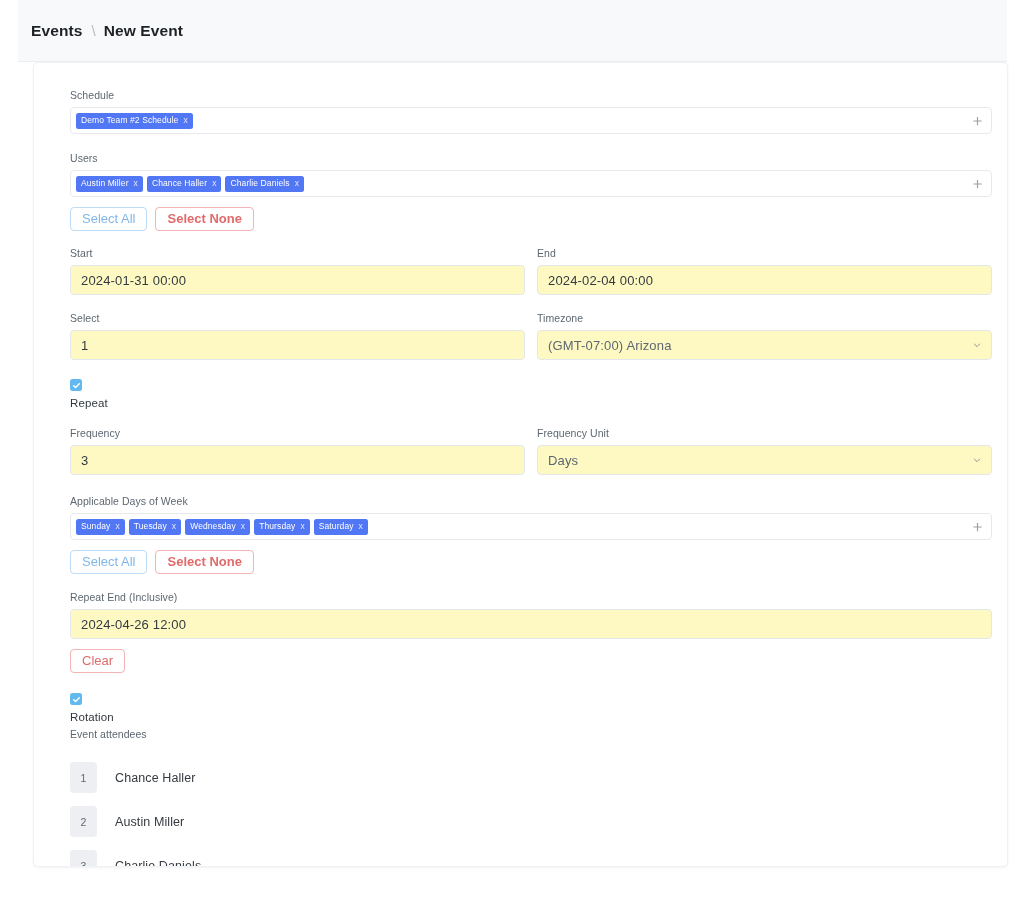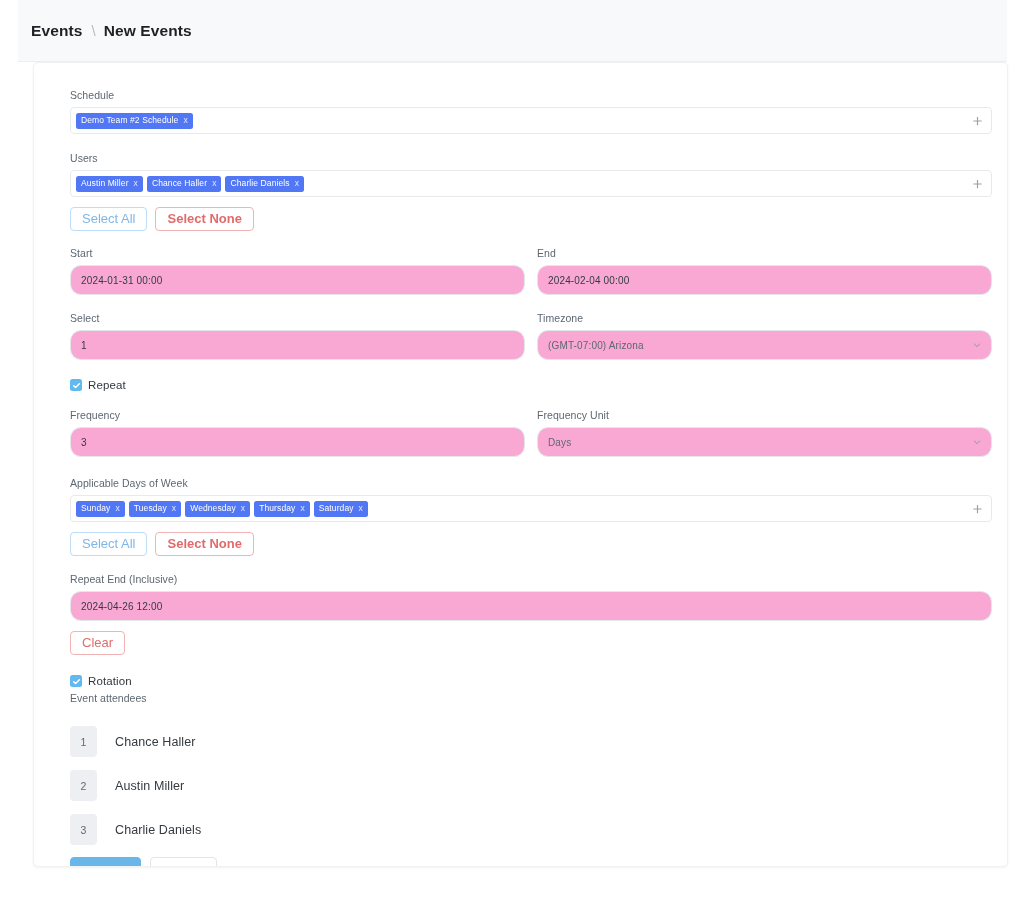--- a/index.html
+++ b/index.html
@@ -118,23 +118,23 @@
   .row2 {
     display: flex;
     gap: 12px;
   }
   .col { flex: 1 1 0; min-width: 0; }
 
   .input {
     width: 100%;
     height: 30px;
     border: 1px solid #e4e7ea;
-    border-radius: 11px;
-    background: #f9a8d4;
-    font-size: 10px;
+    border-radius: 4px;
+    background: #fef9c3;
+    font-size: 13px;
     color: #343a40;
     display: flex;
     align-items: center;
     padding: 0 10px;
     letter-spacing: 0.15px;
   }
   .input.wide { width: 100%; }
   .select {
     position: relative;
     color: #5d6771;
@@ -146,20 +146,21 @@
     transform: translateY(-50%);
     width: 10px; height: 10px;
     color: #8d959d;
   }
 
   
   .check-line {
     display: flex;
     align-items: flex-start;
     gap: 6px;
+    flex-direction: column;
   }
   .checkbox {
     width: 12px; height: 12px;
     border-radius: 2.5px;
     background: #62b9ef;
     display: flex;
     align-items: center;
     justify-content: center;
     flex: 0 0 auto;
   }
@@ -222,21 +223,21 @@
 
   .mb-blk { margin-bottom: 18px; }
 </style>
 </head>
 <body>
 
 <div class="app">
 
   <div class="topbar">
     <div class="crumb">
-      <span>Events</span><span class="crumb-sep">\</span><span>New Events</span>
+      <span>Events</span><span class="crumb-sep">\</span><span>New Event</span>
     </div>
   </div>
 
   <div class="card">
     <div class="card-inner">
 
       <div class="mb-blk">
         <div class="label">Schedule</div>
         <div class="field">
           <span class="chip">

